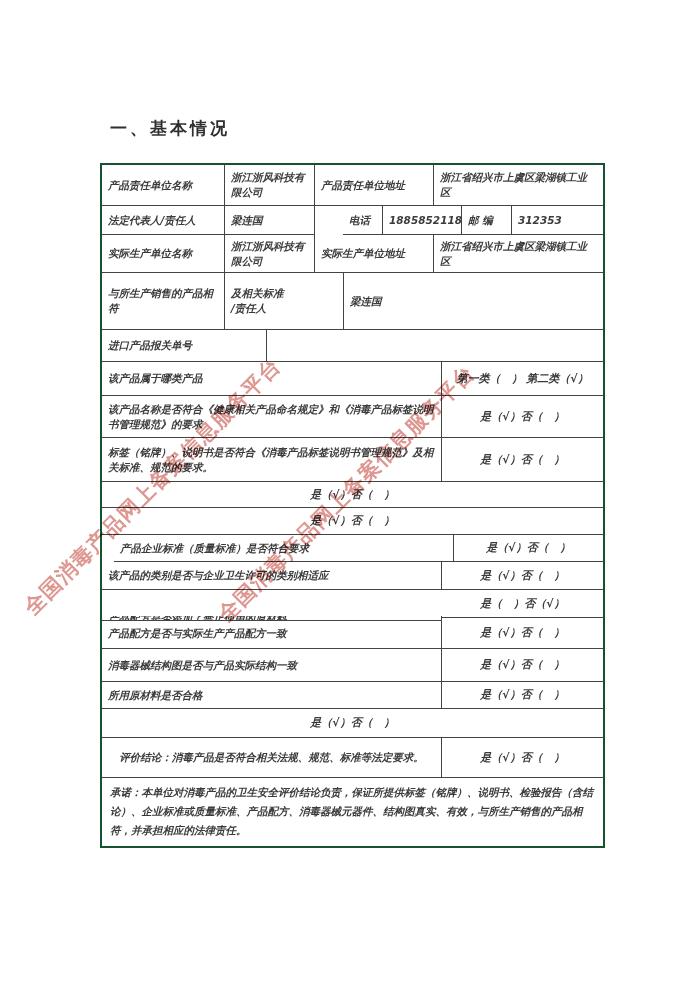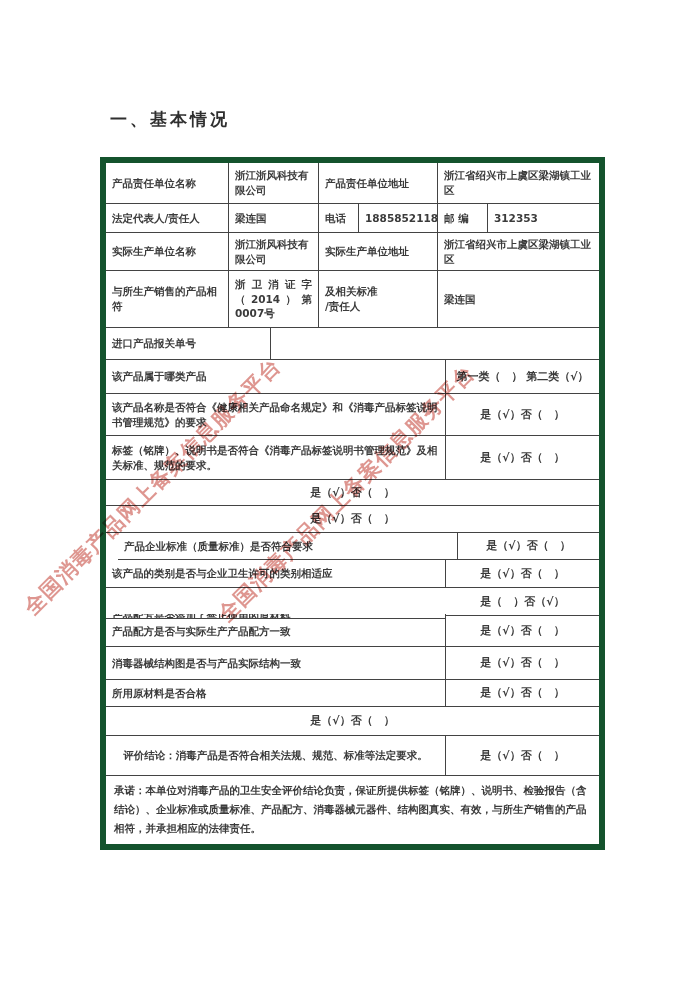--- a/index.html
+++ b/index.html
@@ -1,26 +1,26 @@
 <!DOCTYPE html>
 <html><head>
 <meta charset="utf-8">
 <style>
   html,body{margin:0;padding:0;background:#ffffff;}
   .page{
     position:relative;width:700px;height:990px;background:#ffffff;overflow:hidden;
     font-family:"DejaVu Sans","Liberation Sans",sans-serif;color:#3b3b3b;
   }
   .title{
-    position:absolute;left:110px;top:108px;margin:0;
+    position:absolute;left:110px;top:117px;margin:0;
     font-size:17px;font-weight:bold;letter-spacing:3px;color:#2f2f2f;
   }
   .doc-table{
-    position:absolute;left:100px;top:157px;width:505px;
-    border:6px solid #14532d;box-sizing:border-box;background:transparent;
+    position:absolute;left:100px;top:163px;width:505px;
+    border:2px solid #14532d;box-sizing:border-box;background:transparent;font-style:italic;
   }
   .tr{display:flex;box-sizing:border-box;}
   .td{
     box-sizing:border-box;border-right:1px solid #434343;border-bottom:1px solid #434343;
     padding:2px 6px;font-size:10.5px;font-weight:bold;line-height:1.4;
     display:flex;align-items:center;overflow:hidden;
   }
   .td:last-child{border-right:none;}
   .tr:last-child .td{border-bottom:none;}
   .td span{width:100%;}
@@ -66,21 +66,21 @@
         </div>
     </div>
 
     <div class="tr" style="height:29px;">
       <div class="td" style="width:123px;">
           <span>法定代表人/责任人</span>
         </div>
       <div class="td" style="width:90px;">
           <span>梁连国</span>
         </div>
-      <div class="td" style="width:40px;">
+      <div class="td" style="width:40px;margin-left:28px;">
           <span>电话</span>
         </div>
       <div class="td" style="width:79px;">
           <span>18858521188</span>
         </div>
       <div class="td" style="width:50px;justify-content:center;">
           <span>邮 编</span>
         </div>
       <div class="td" style="flex:1;">
           <span>312353</span>
@@ -98,23 +98,20 @@
           <span>实际生产单位地址</span>
         </div>
       <div class="td" style="flex:1;">
           <span>浙江省绍兴市上虞区梁湖镇工业区</span>
         </div>
     </div>
 
     <div class="tr" style="height:57px;">
       <div class="td" style="width:123px;">
           <span>与所生产销售的产品相符</span>
-        </div>
-      <div class="td just" style="width:90px;">
-          <span>浙卫消证字（2014）第0007号</span>
         </div>
       <div class="td pre" style="width:119px;">
           <span>及相关标准
 /责任人</span>
         </div>
       <div class="td" style="flex:1;">
           <span>梁连国</span>
         </div>
     </div>
 

